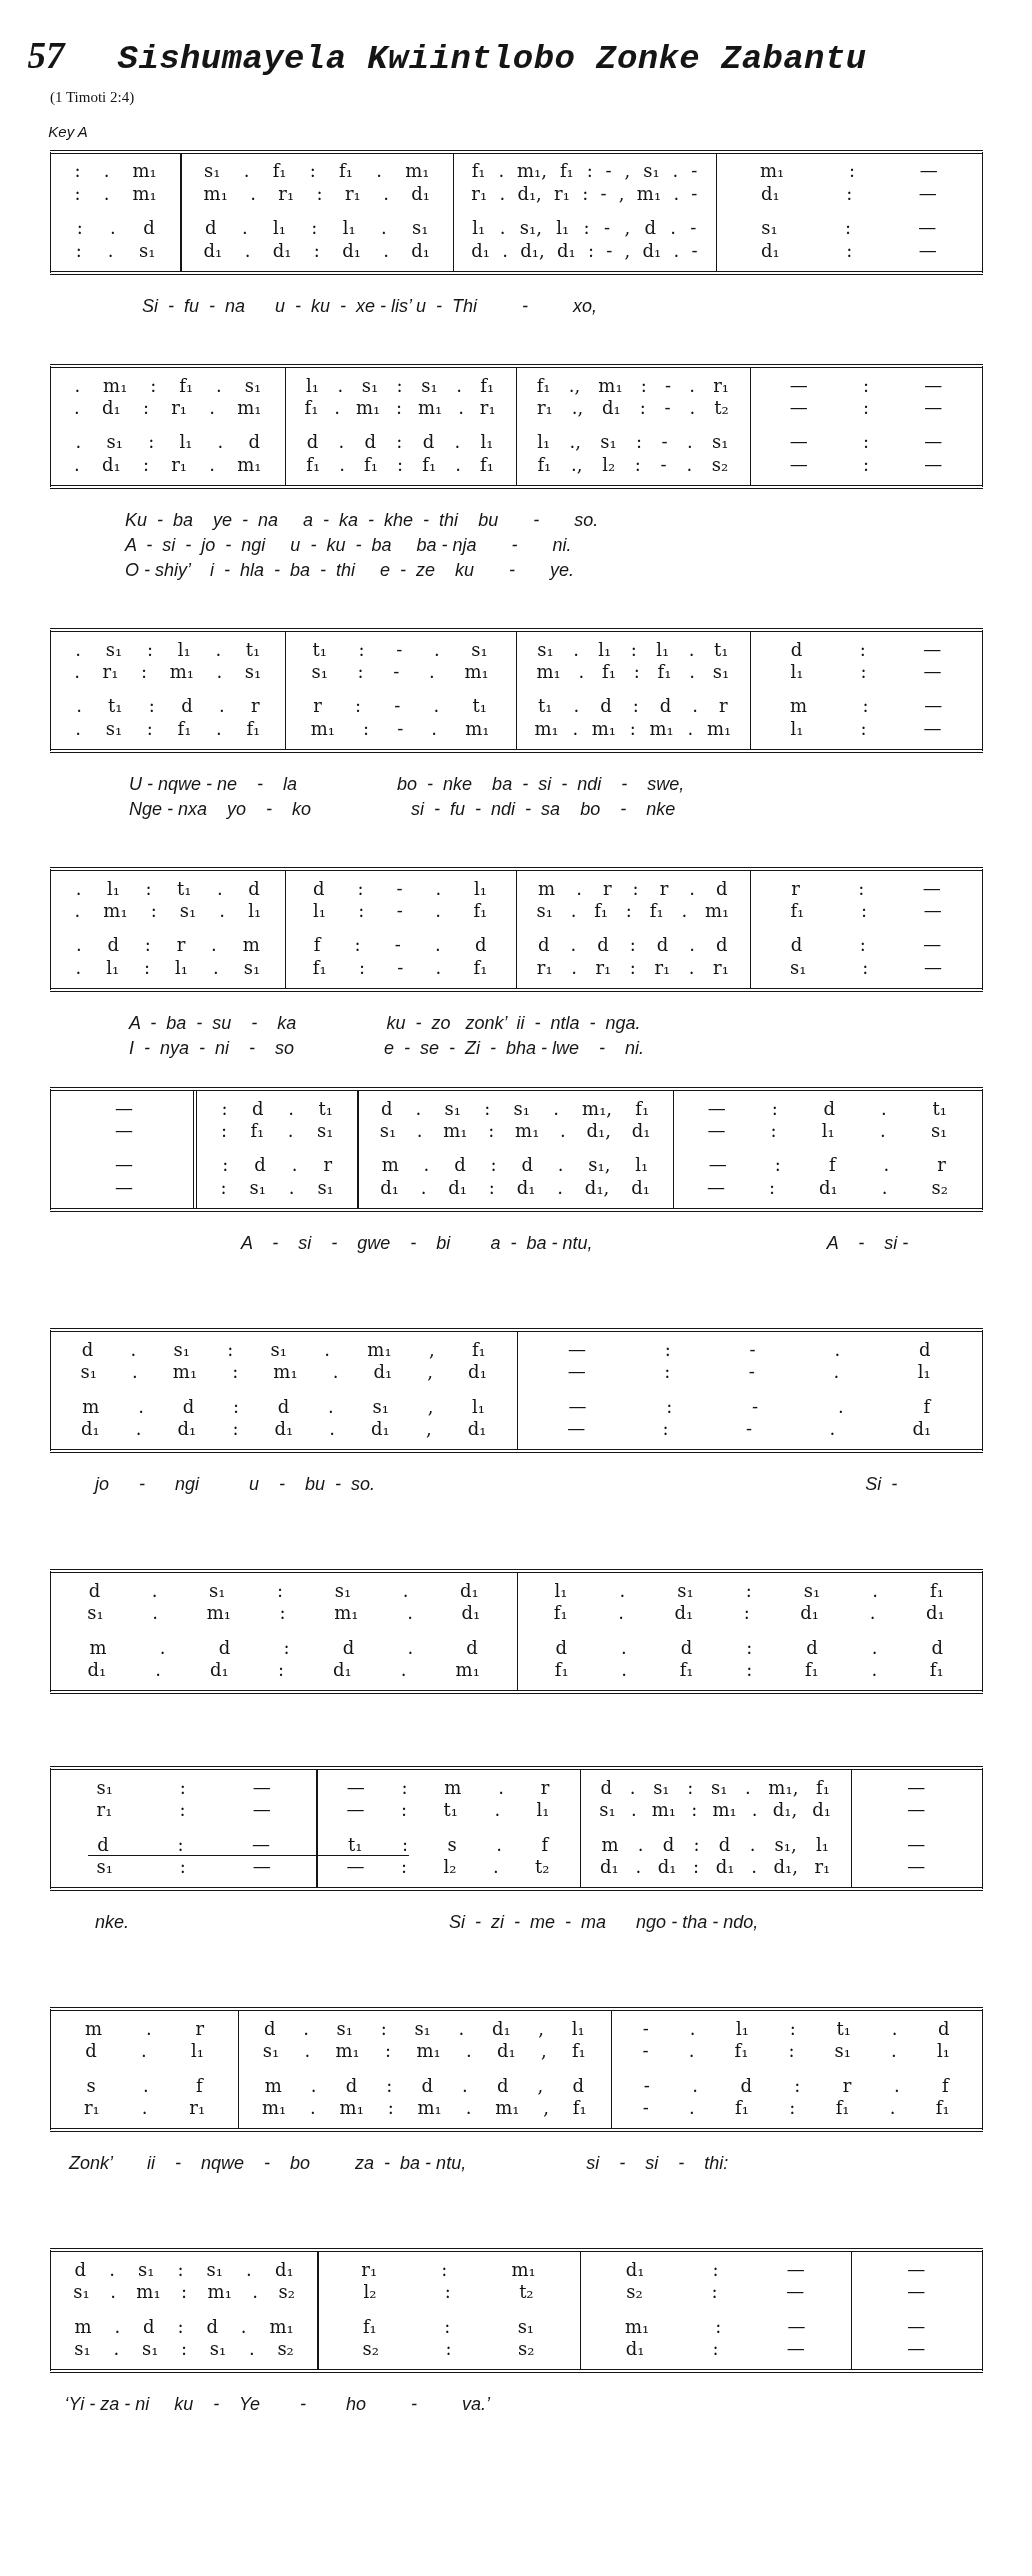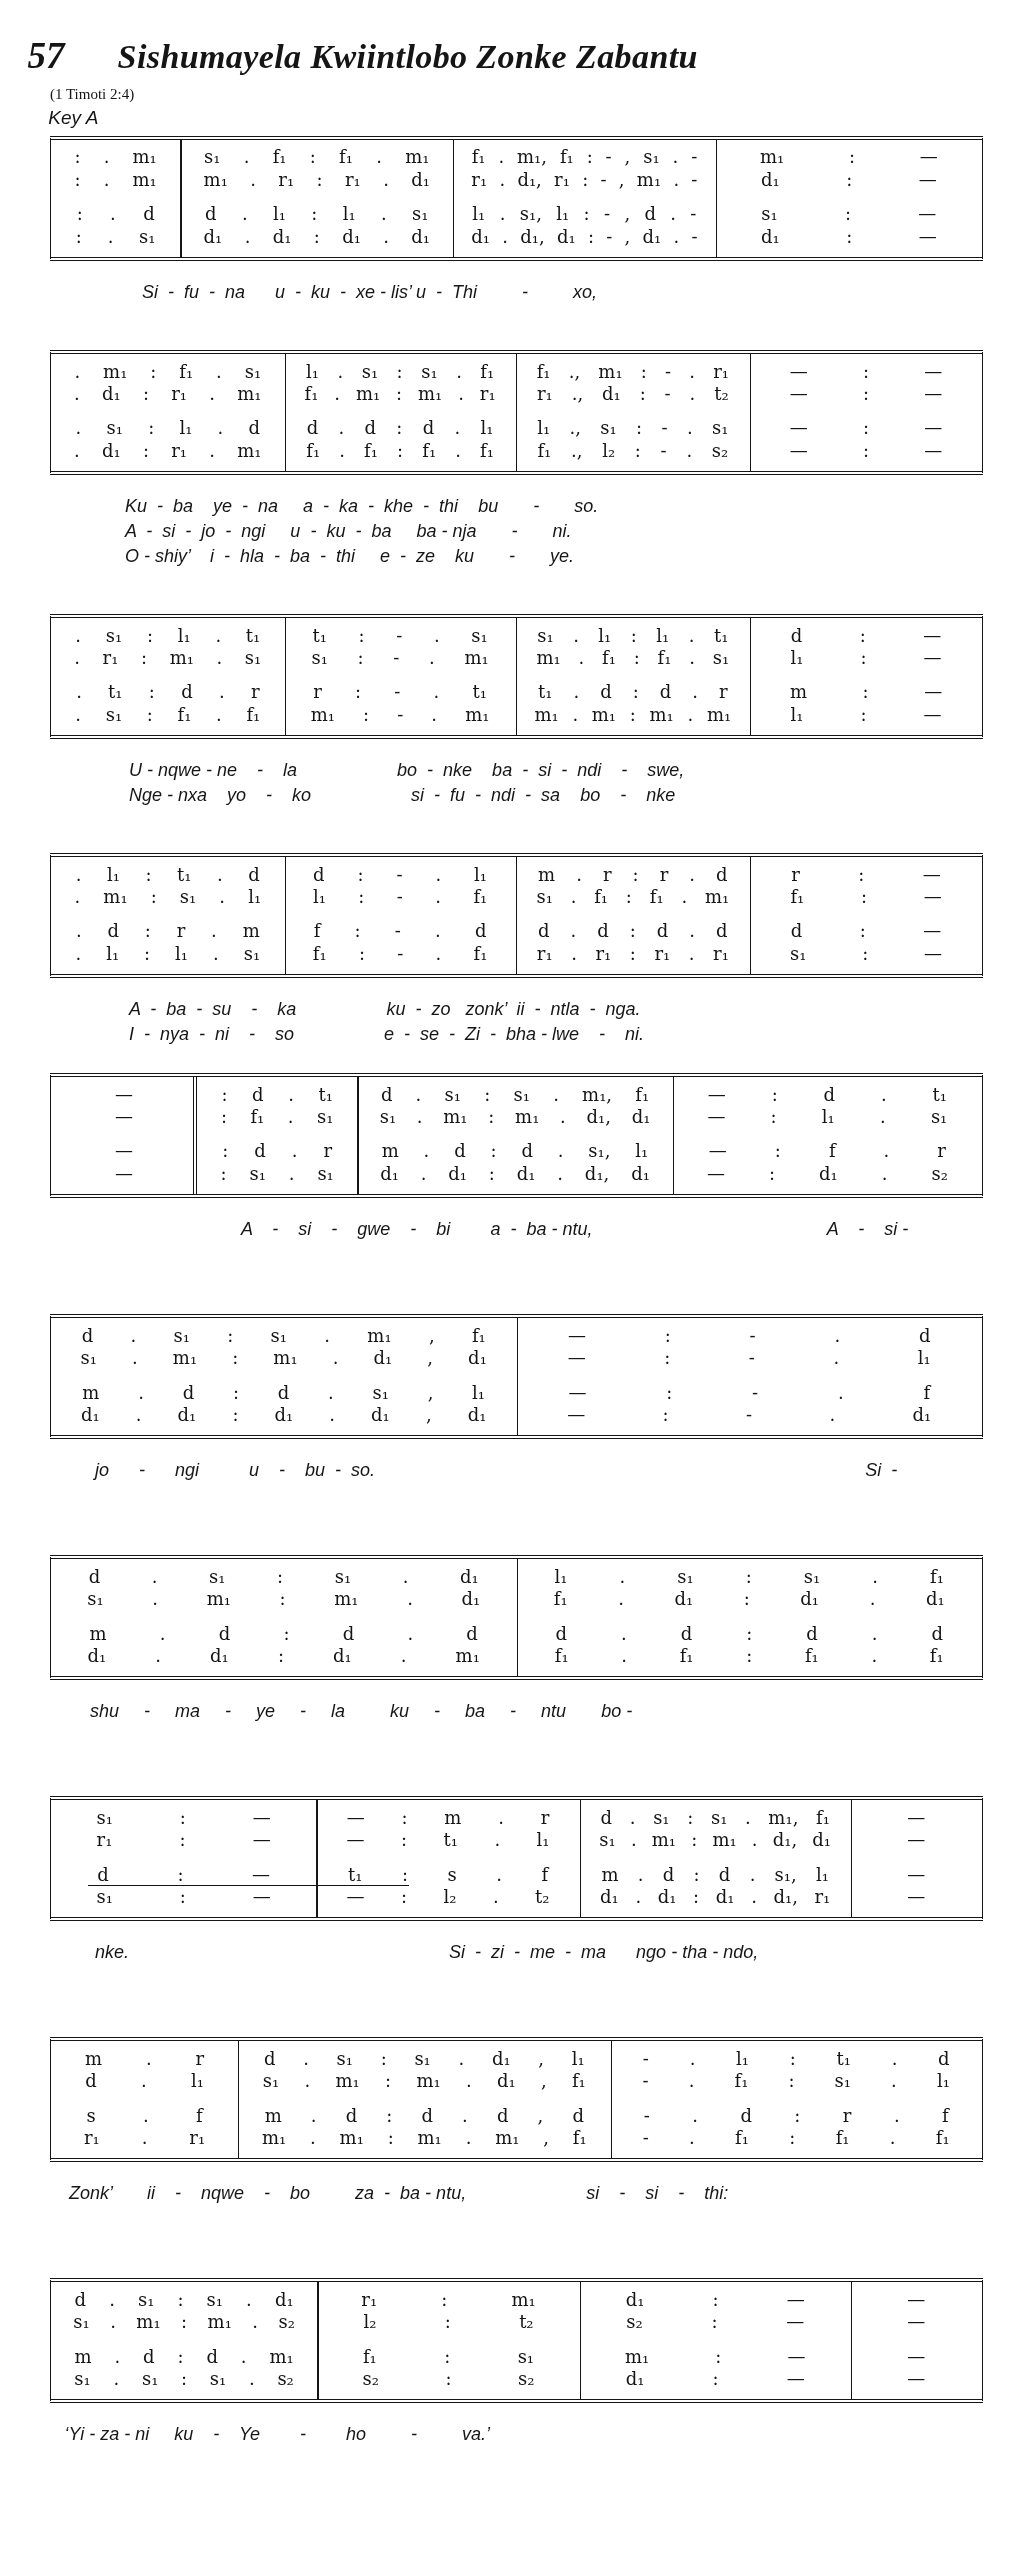--- a/index.html
+++ b/index.html
@@ -9,23 +9,23 @@
     box-sizing:border-box;
     padding:34px 50px 0 50px;
     background:#fff;
     color:#151515;
     font-family:"DejaVu Serif", "Liberation Serif", serif;
     overflow:hidden;
   }
   
   .hdr{display:flex;align-items:baseline;margin-left:-22.4px;}
   .hymn-number{font-family:"Liberation Serif",serif;font-style:italic;font-weight:bold;font-size:37px;line-height:43px;}
-  .hymn-title{font-family:Liberation Serif, serif;font-style:italic;font-weight:bold;font-size:34px;line-height:43px;margin-left:53px;letter-spacing:0.4px;}
+  .hymn-title{font-family:Liberation Mono, monospace;font-style:italic;font-weight:bold;font-size:34px;line-height:43px;margin-left:53px;letter-spacing:0.4px;}
   .subtitle{text-align:left;font-size:15px;line-height:26px;margin-top:3px;font-family:"Liberation Serif",serif;}
-  .key{font-family:"Liberation Sans",sans-serif;font-style:italic;font-size:19px;line-height:19px;margin-top:1px;margin-left:-1.7px;}
+  .key{font-family:"Liberation Sans",sans-serif;font-style:italic;font-size:15px;line-height:19px;margin-top:12px;margin-left:-1.7px;}
   
   .systems{display:block;margin-top:8.6px;}
   .verse{margin-bottom:45px;}
   .v3{margin-bottom:26px;}
   .v4,.v5,.v6,.v7,.v8{margin-bottom:72px;}
   .v9{margin-bottom:0;}
   .chorus-label{font-family:"Liberation Serif",serif;font-style:italic;font-size:19px;line-height:22.4px;margin:0 0 6.9px 142px;}
   .system{
     position:relative;
     border-left:1.3px solid #151515;
@@ -926,21 +926,20 @@
                 <span class="tok">f₁</span>
                 <span class="tok">:</span>
                 <span class="tok">f₁</span>
                 <span class="tok">.</span>
                 <span class="tok">f₁</span>
               </div>
             </div>
           </div>
           <div class="divider" style="left: 50%;"></div>
         </div>
-        <div class="lyrics"><div class="lyric-line">shu     -     ma     -     ye     -     la         ku     -     ba     -     ntu       bo -</div></div>
       </section>
       <section class="verse v7">
         <div class="system">
           <div class="group">
             <div class="row" style="grid-template-columns: 28.5% 28.3% 29.1% 14.1%;">
               <div class="cell">
                 <span class="tok">s₁</span>
                 <span class="tok">:</span>
                 <span class="tok">—</span>
               </div>

